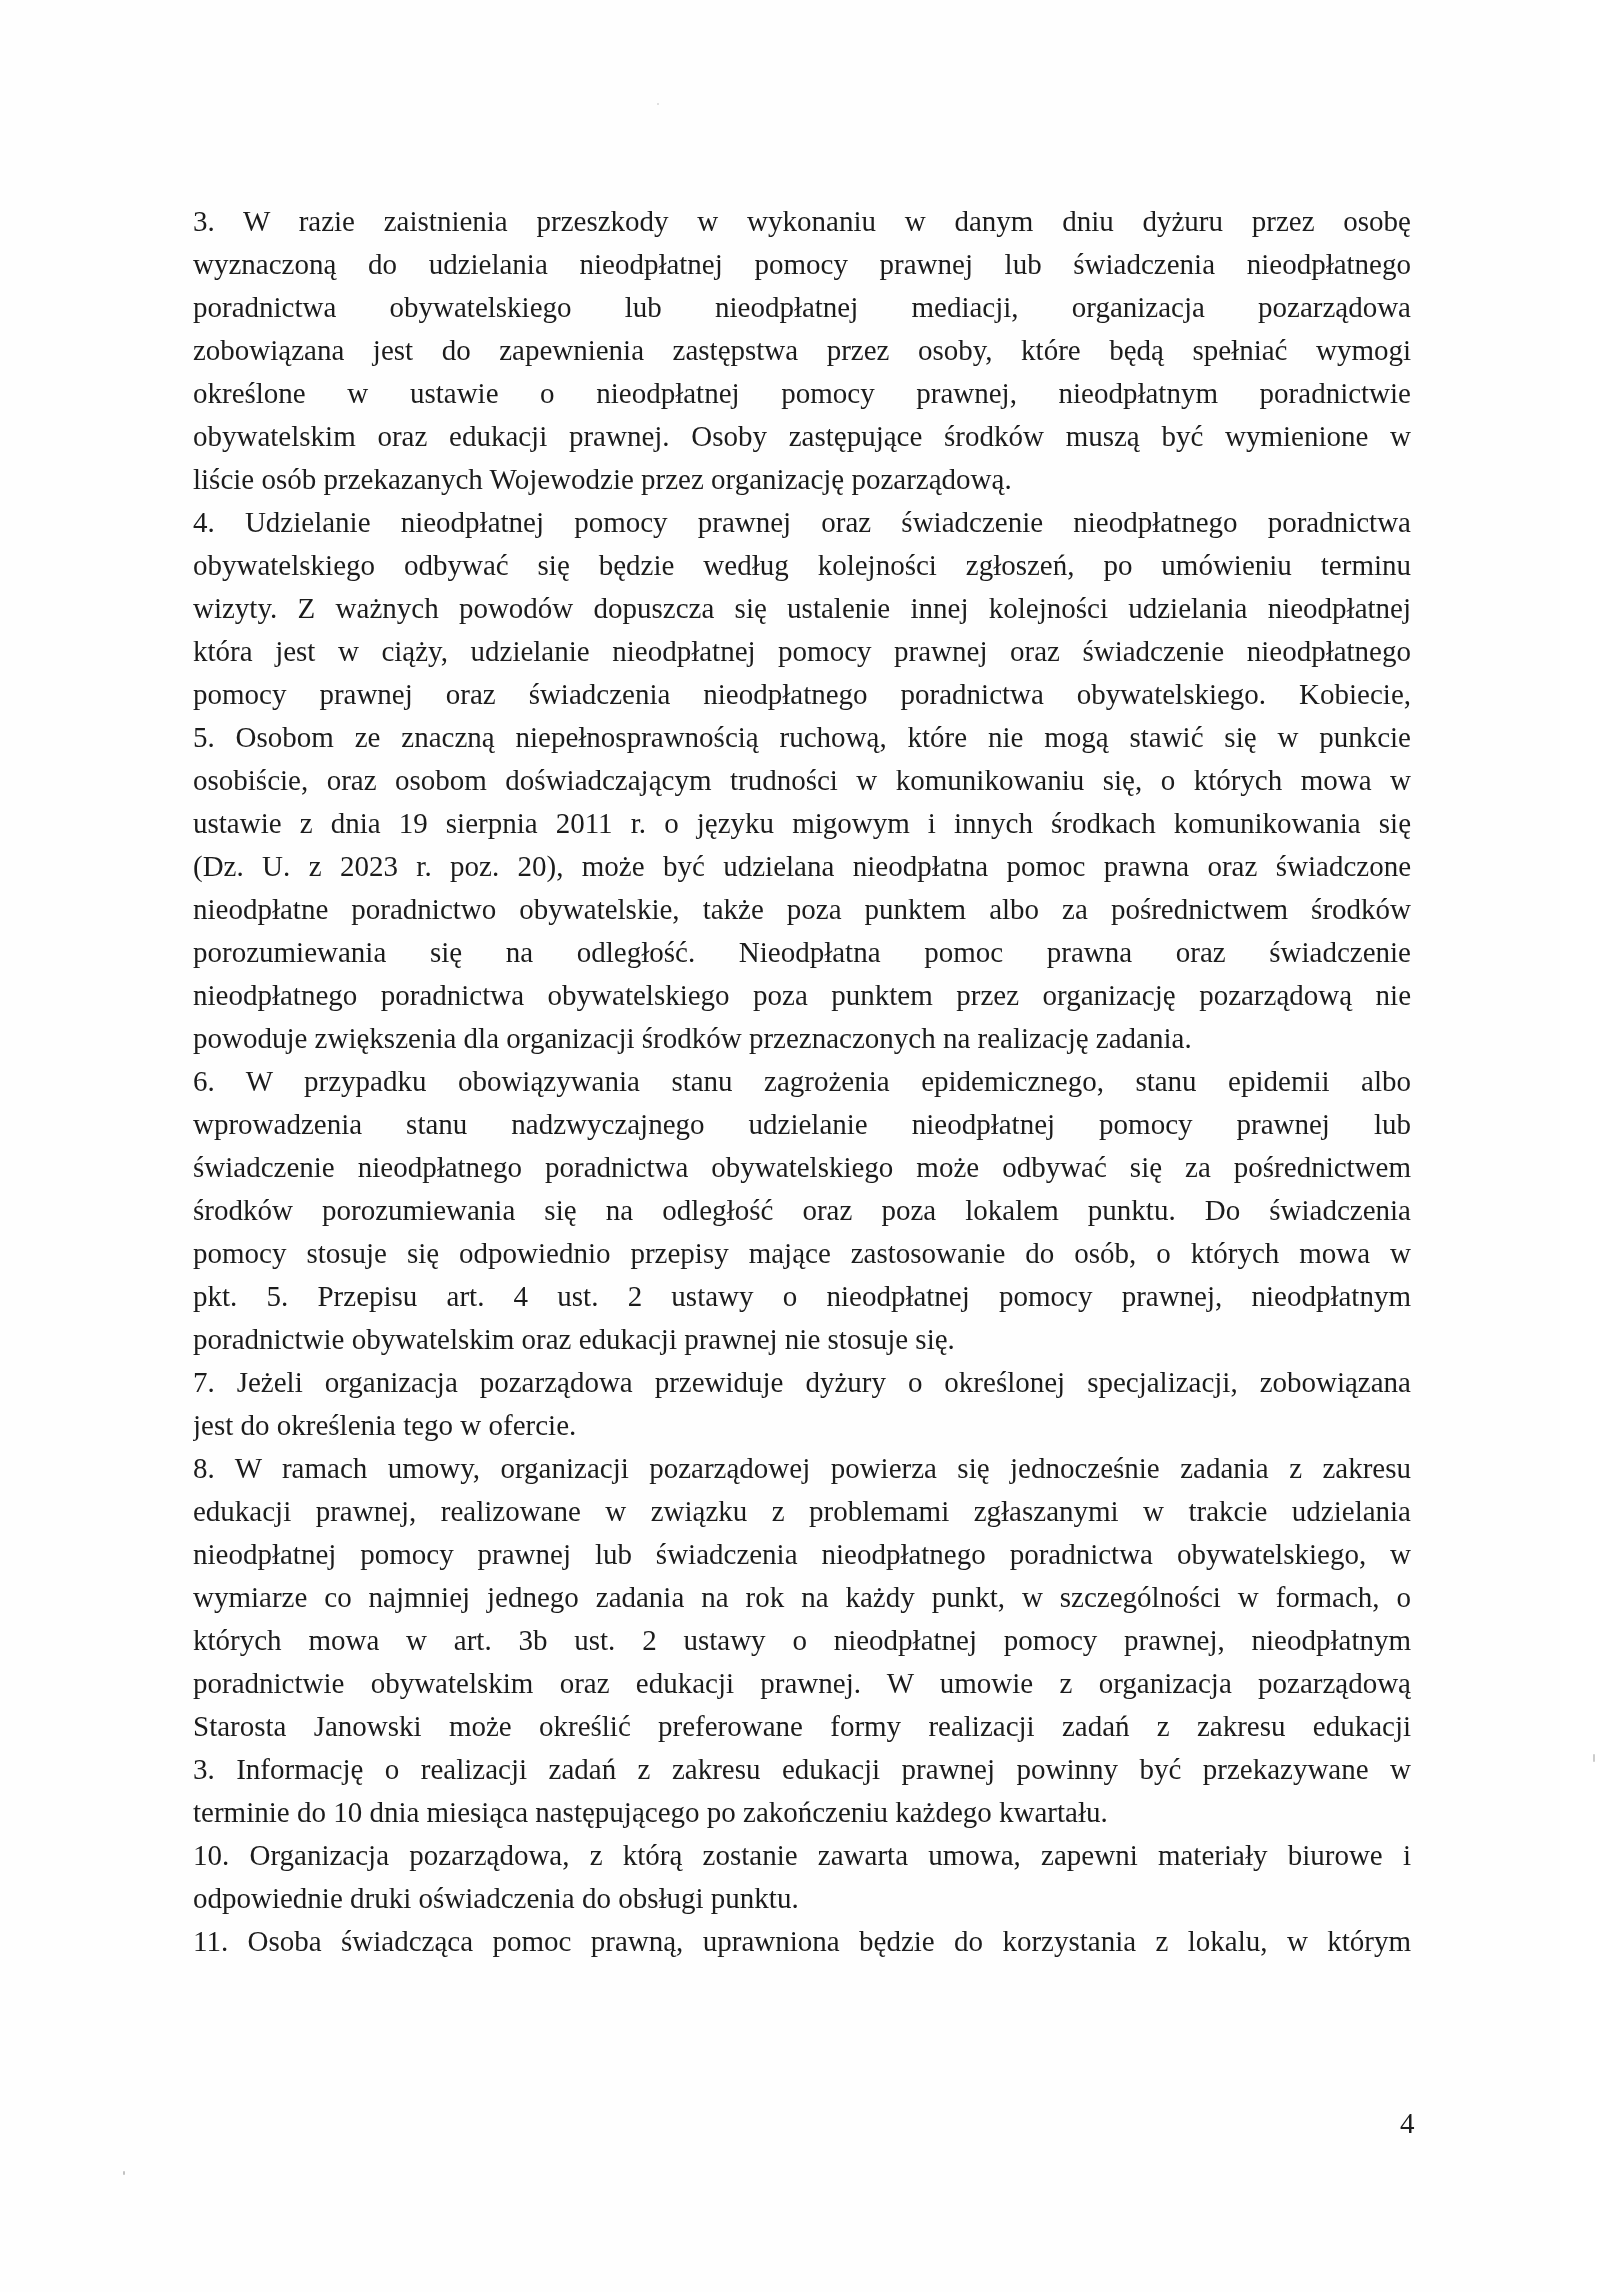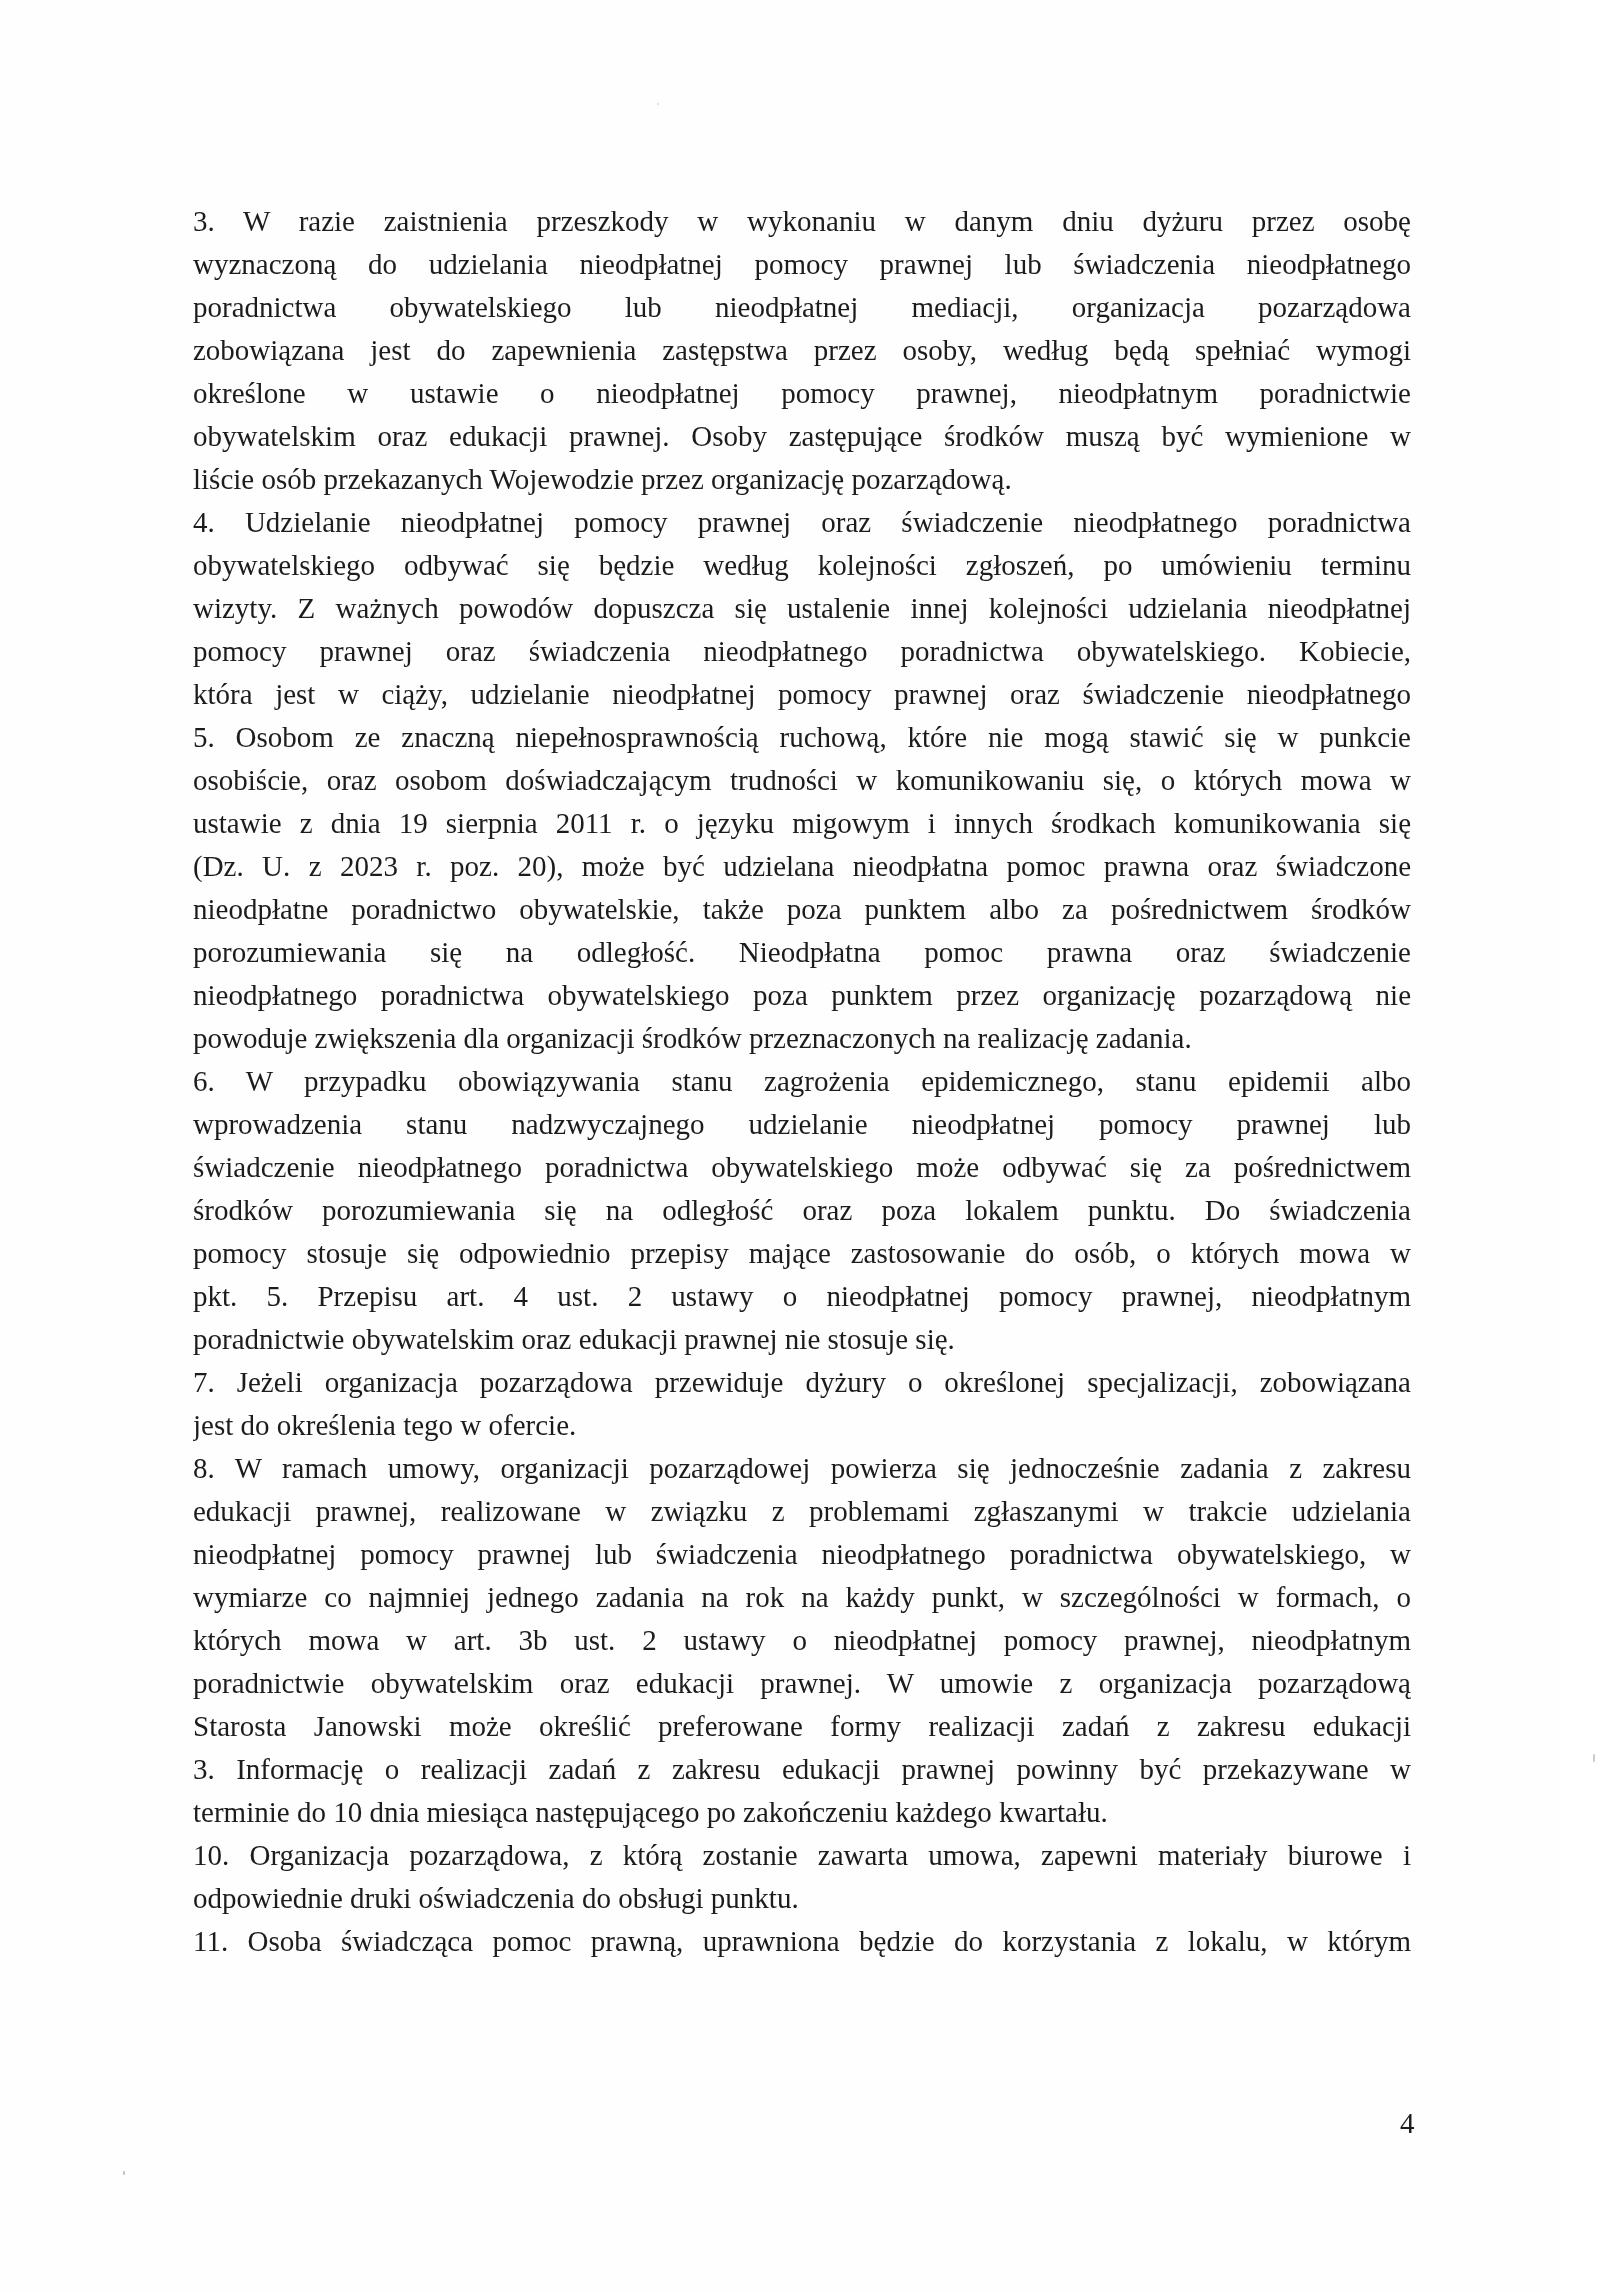--- a/index.html
+++ b/index.html
@@ -60,32 +60,32 @@
 </head>
 <body>
 
 <div class="page">
   <div class="content">
 
     <div class="para">
       <span class="line">3. W razie zaistnienia przeszkody w wykonaniu w danym dniu dyżuru przez osobę</span>
       <span class="line">wyznaczoną do udzielania nieodpłatnej pomocy prawnej lub świadczenia nieodpłatnego</span>
       <span class="line">poradnictwa obywatelskiego lub nieodpłatnej mediacji, organizacja pozarządowa</span>
-      <span class="line">zobowiązana jest do zapewnienia zastępstwa przez osoby, według będą spełniać wymogi</span>
+      <span class="line">zobowiązana jest do zapewnienia zastępstwa przez osoby, które będą spełniać wymogi</span>
       <span class="line">określone w ustawie o nieodpłatnej pomocy prawnej, nieodpłatnym poradnictwie</span>
       <span class="line">obywatelskim oraz edukacji prawnej. Osoby zastępujące środków muszą być wymienione w</span>
       <span class="line last">liście osób przekazanych Wojewodzie przez organizację pozarządową.</span>
     </div>
 
     <div class="para">
       <span class="line">4. Udzielanie nieodpłatnej pomocy prawnej oraz świadczenie nieodpłatnego poradnictwa</span>
       <span class="line">obywatelskiego odbywać się będzie według kolejności zgłoszeń, po umówieniu terminu</span>
       <span class="line">wizyty. Z ważnych powodów dopuszcza się ustalenie innej kolejności udzielania nieodpłatnej</span>
+      <span class="line">która jest w ciąży, udzielanie nieodpłatnej pomocy prawnej oraz świadczenie nieodpłatnego</span>
       <span class="line">pomocy prawnej oraz świadczenia nieodpłatnego poradnictwa obywatelskiego. Kobiecie,</span>
-      <span class="line">która jest w ciąży, udzielanie nieodpłatnej pomocy prawnej oraz świadczenie nieodpłatnego</span>
     </div>
 
     <div class="para">
       <span class="line">5. Osobom ze znaczną niepełnosprawnością ruchową, które nie mogą stawić się w punkcie</span>
       <span class="line">osobiście, oraz osobom doświadczającym trudności w komunikowaniu się, o których mowa w</span>
       <span class="line">ustawie z dnia 19 sierpnia 2011 r. o języku migowym i innych środkach komunikowania się</span>
       <span class="line">(Dz. U. z 2023 r. poz. 20), może być udzielana nieodpłatna pomoc prawna oraz świadczone</span>
       <span class="line">nieodpłatne poradnictwo obywatelskie, także poza punktem albo za pośrednictwem środków</span>
       <span class="line">porozumiewania się na odległość. Nieodpłatna pomoc prawna oraz świadczenie</span>
       <span class="line">nieodpłatnego poradnictwa obywatelskiego poza punktem przez organizację pozarządową nie</span>

